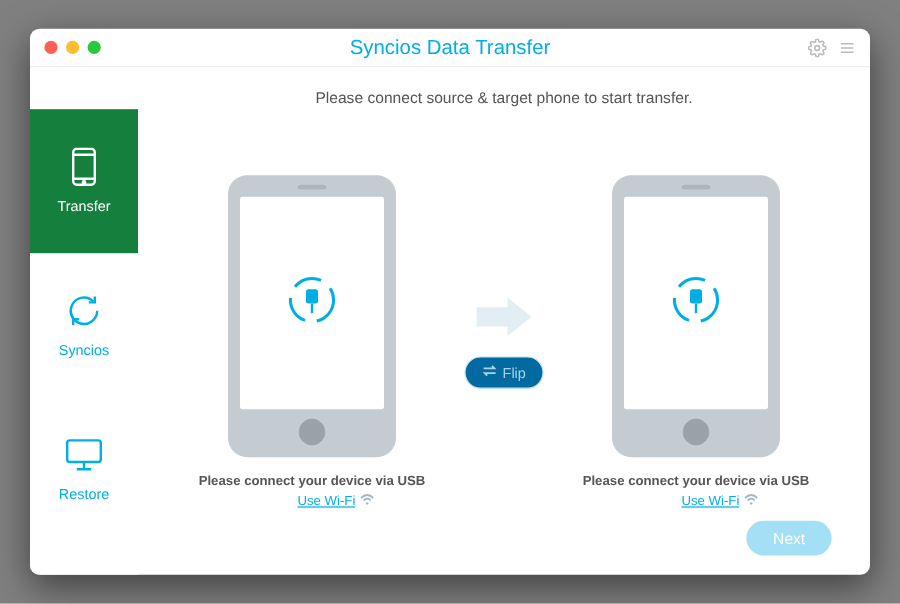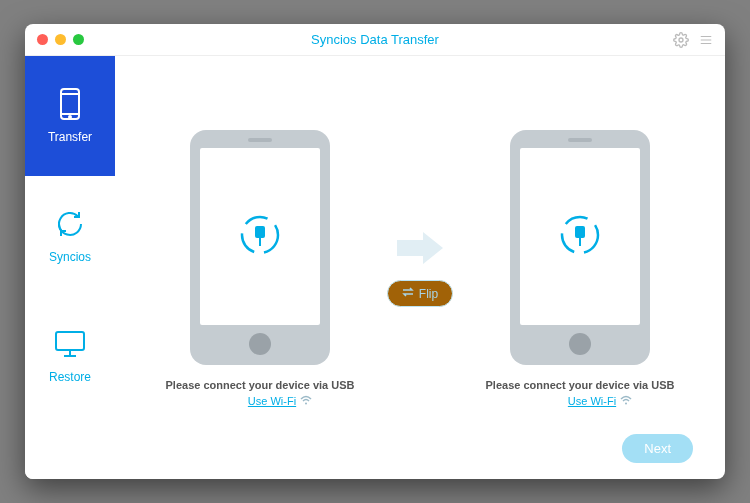--- a/index.html
+++ b/index.html
@@ -35,21 +35,21 @@
   margin-left: 12px;
 }
 .light { width: 11px; height: 11px; border-radius: 50%; }
 .light.red { background: #ff5f57; }
 .light.yellow { background: #febc2e; }
 .light.green { background: #28c840; }
 .title {
   position: absolute;
   left: 0; right: 0;
   text-align: center;
-  font-size: 13px;
+  font-size: 17px;
   font-weight: 500;
   color: #00aee6;
   pointer-events: none;
 }
 .titlebar-right {
   margin-left: auto;
   margin-right: 12px;
   display: flex;
   gap: 10px;
   align-items: center;
@@ -71,22 +71,23 @@
   display: flex;
   flex-direction: column;
   align-items: center;
   justify-content: center;
   gap: 10px;
   cursor: pointer;
   font-size: 12px;
   color: #00aee6;
 }
 .sidebar-item.active {
-  background: #1d4ed8;
+  background: #15803d;
   color: #fff;
+  margin-top: 35px;
 }
 .sidebar-item .icon-wrap { height: 32px; display:flex; align-items:center; }
 .main {
   flex: 1;
   padding: 18px 20px 16px 20px;
   display: flex;
   flex-direction: column;
   position: relative;
 }
 .instruction {
@@ -163,21 +164,21 @@
 }
 .flip-btn {
   display: flex;
   align-items: center;
   gap: 5px;
   border: 1px solid #bde4f3;
   border-radius: 14px;
   padding: 5px 14px;
   font-size: 12px;
   color: #a8d4e6;
-  background: #a16207;
+  background: #0369a1;
   cursor: pointer;
 }
 .next-btn {
   position: absolute;
   right: 32px;
   bottom: 16px;
   background: #a3dff5;
   color: #fff;
   border: none;
   border-radius: 16px;
@@ -245,20 +246,21 @@
             <rect x="2" y="2" width="28" height="18" rx="2"></rect>
             <line x1="10" y1="26" x2="22" y2="26"></line>
             <line x1="16" y1="20" x2="16" y2="26"></line>
           </svg>
         </span>
         <span>Restore</span>
       </div>
     </div>
 
     <div class="main">
+      <div class="instruction">Please connect source &amp; target phone to start transfer.</div>
 
       <div class="devices">
 
         <div class="device-slot">
           <div class="phone">
             <div class="phone-speaker"></div>
             <div class="phone-screen">
               <span>
                 <svg width="48" height="48" viewBox="0 0 48 48">
                   <circle cx="24" cy="24" r="18" stroke="#00aee6" stroke-width="2.5" fill="none" stroke-dasharray="24 10"></circle>

